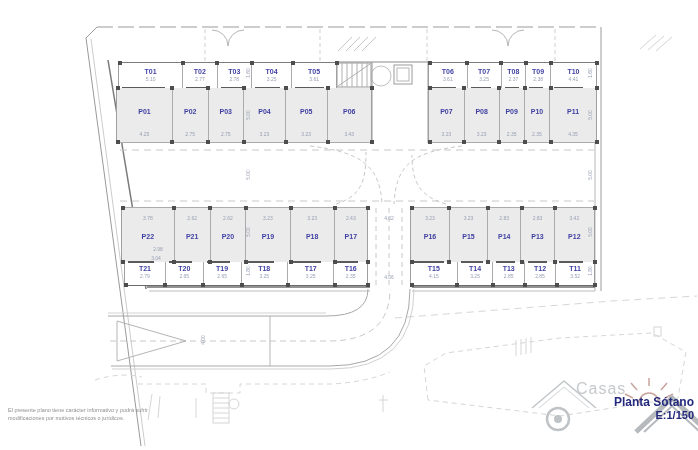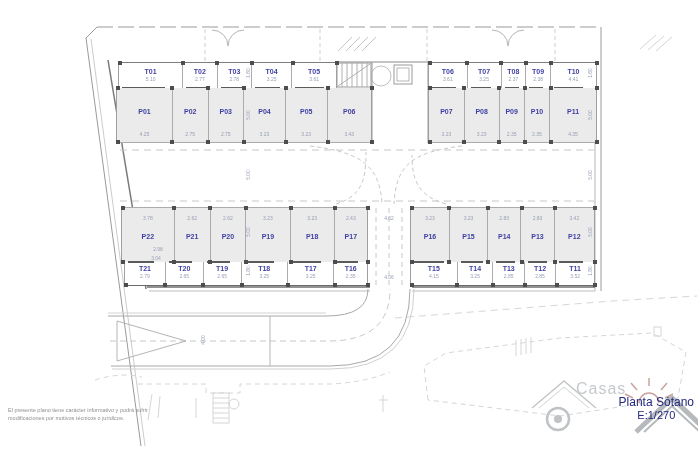--- a/index.html
+++ b/index.html
@@ -25,22 +25,22 @@
   .ptop .dim{position:absolute;bottom:5px;left:0;right:0;}
   .pbot .lab{margin-top:25px;}
   .pbot .dim{position:absolute;top:7px;left:0;right:0;}
   .tbot .lab{margin-top:3px;}
   .bar{position:absolute;left:3px;right:28%;height:2px;background:#5a5a5a;display:block;}
   .bar.bottom{bottom:-1px;} .bar.top{top:-1px;}
   .mk{position:absolute;width:4px;height:4px;background:#4d4d4d;display:block;z-index:3;}
   .fdim{position:absolute;z-index:3;font-size:5px;color:#98a0b4;white-space:nowrap;
         transform:translate(-50%,-50%);}
   .fdim.rot{transform:translate(-50%,-50%) rotate(-90deg);}
-  #title-block{position:absolute;right:10px;top:396px;z-index:5;text-align:center;
-               color:#23297d;font-weight:normal;}
+  #title-block{position:absolute;right:10px;top:396px;z-index:5;text-align:right;
+               color:#23297d;font-weight:bold;}
   #plan-title{font-size:12px;line-height:13px;}
   #plan-scale{font-size:11px;line-height:13px;}
   #logo{position:absolute;left:530px;top:376px;width:168px;height:74px;z-index:4;overflow:hidden;}
   #logo-tagline{position:absolute;left:46px;top:4px;font-size:16px;color:#c6cacc;letter-spacing:1px;}
   #logo-name{position:absolute;left:12px;top:22px;font-size:27px;font-weight:bold;
              color:#b9bdc0;letter-spacing:0.5px;}
   #disclaimer{position:absolute;left:8px;top:406px;width:170px;z-index:5;
               font-size:5.5px;color:#8f8f8f;line-height:8px;}
 </style>
 </head>
@@ -440,21 +440,21 @@
           <path d="M106,56 L142,22 L178,56" stroke-width="5"></path>
           <path d="M114,56 L142,30 L170,56" stroke-width="2"></path>
         </g>
       </g>
     </svg>
     <div id="logo-tagline">Casas</div>
   </div>
 
   <div id="title-block">
     <div id="plan-title">Planta Sótano</div>
-    <div id="plan-scale">E:1/270</div>
+    <div id="plan-scale">E:1/150</div>
   </div>
 
   <div id="disclaimer">
     <div>El presente plano tiene carácter informativo y podrá sufrir</div>
     <div>modificaciones por motivos técnicos o jurídicos.</div>
   </div>
 
 </div>
 
 </body></html>

